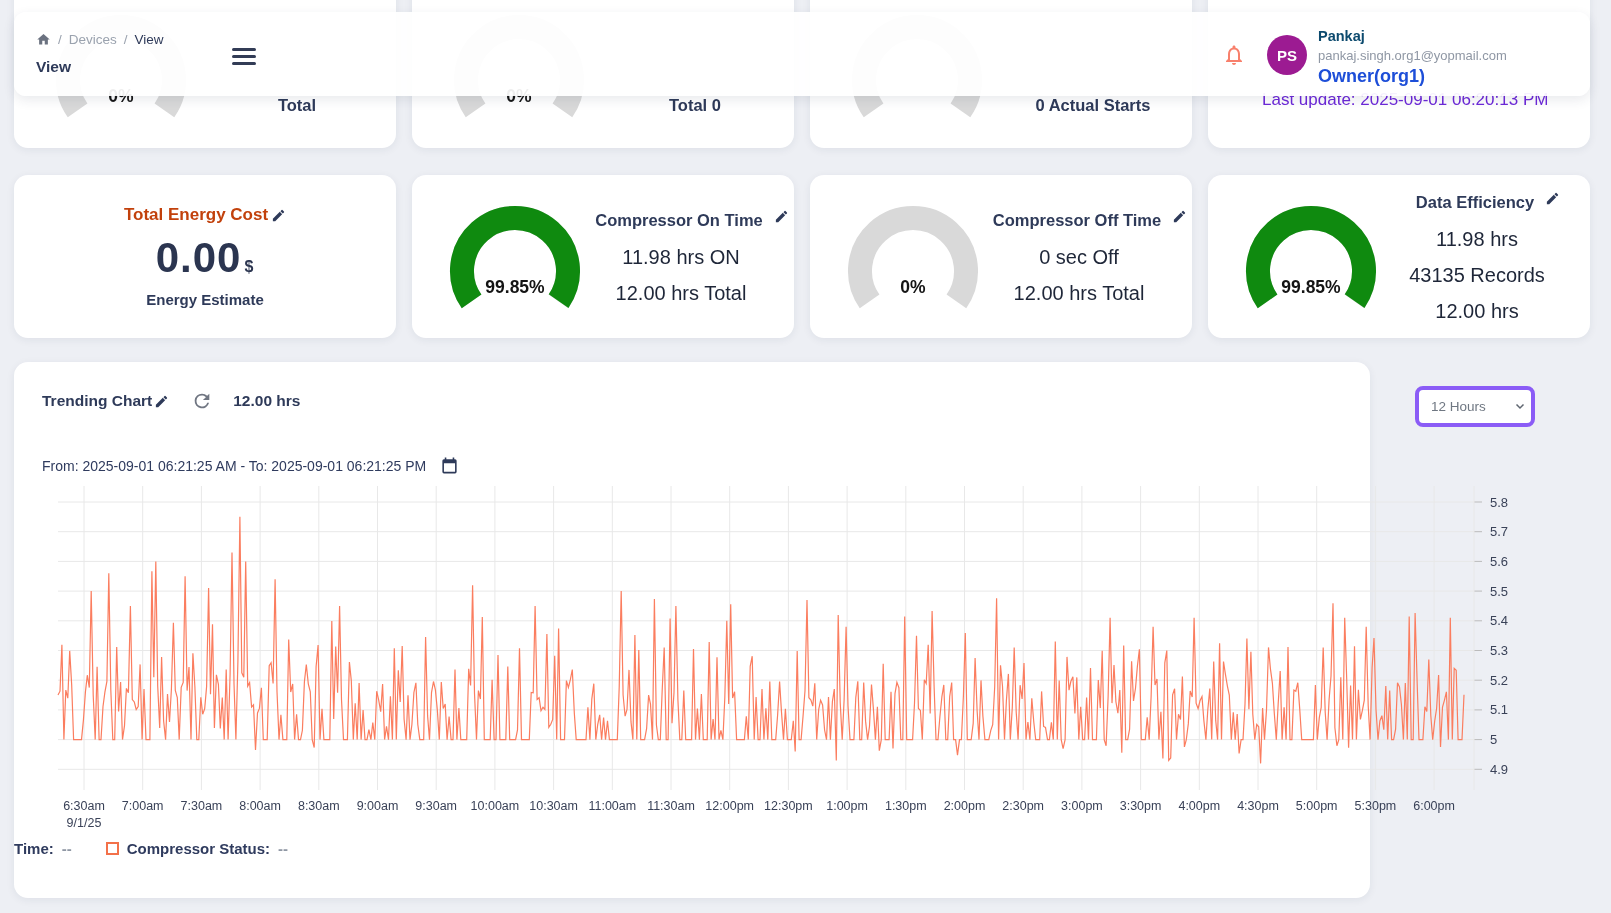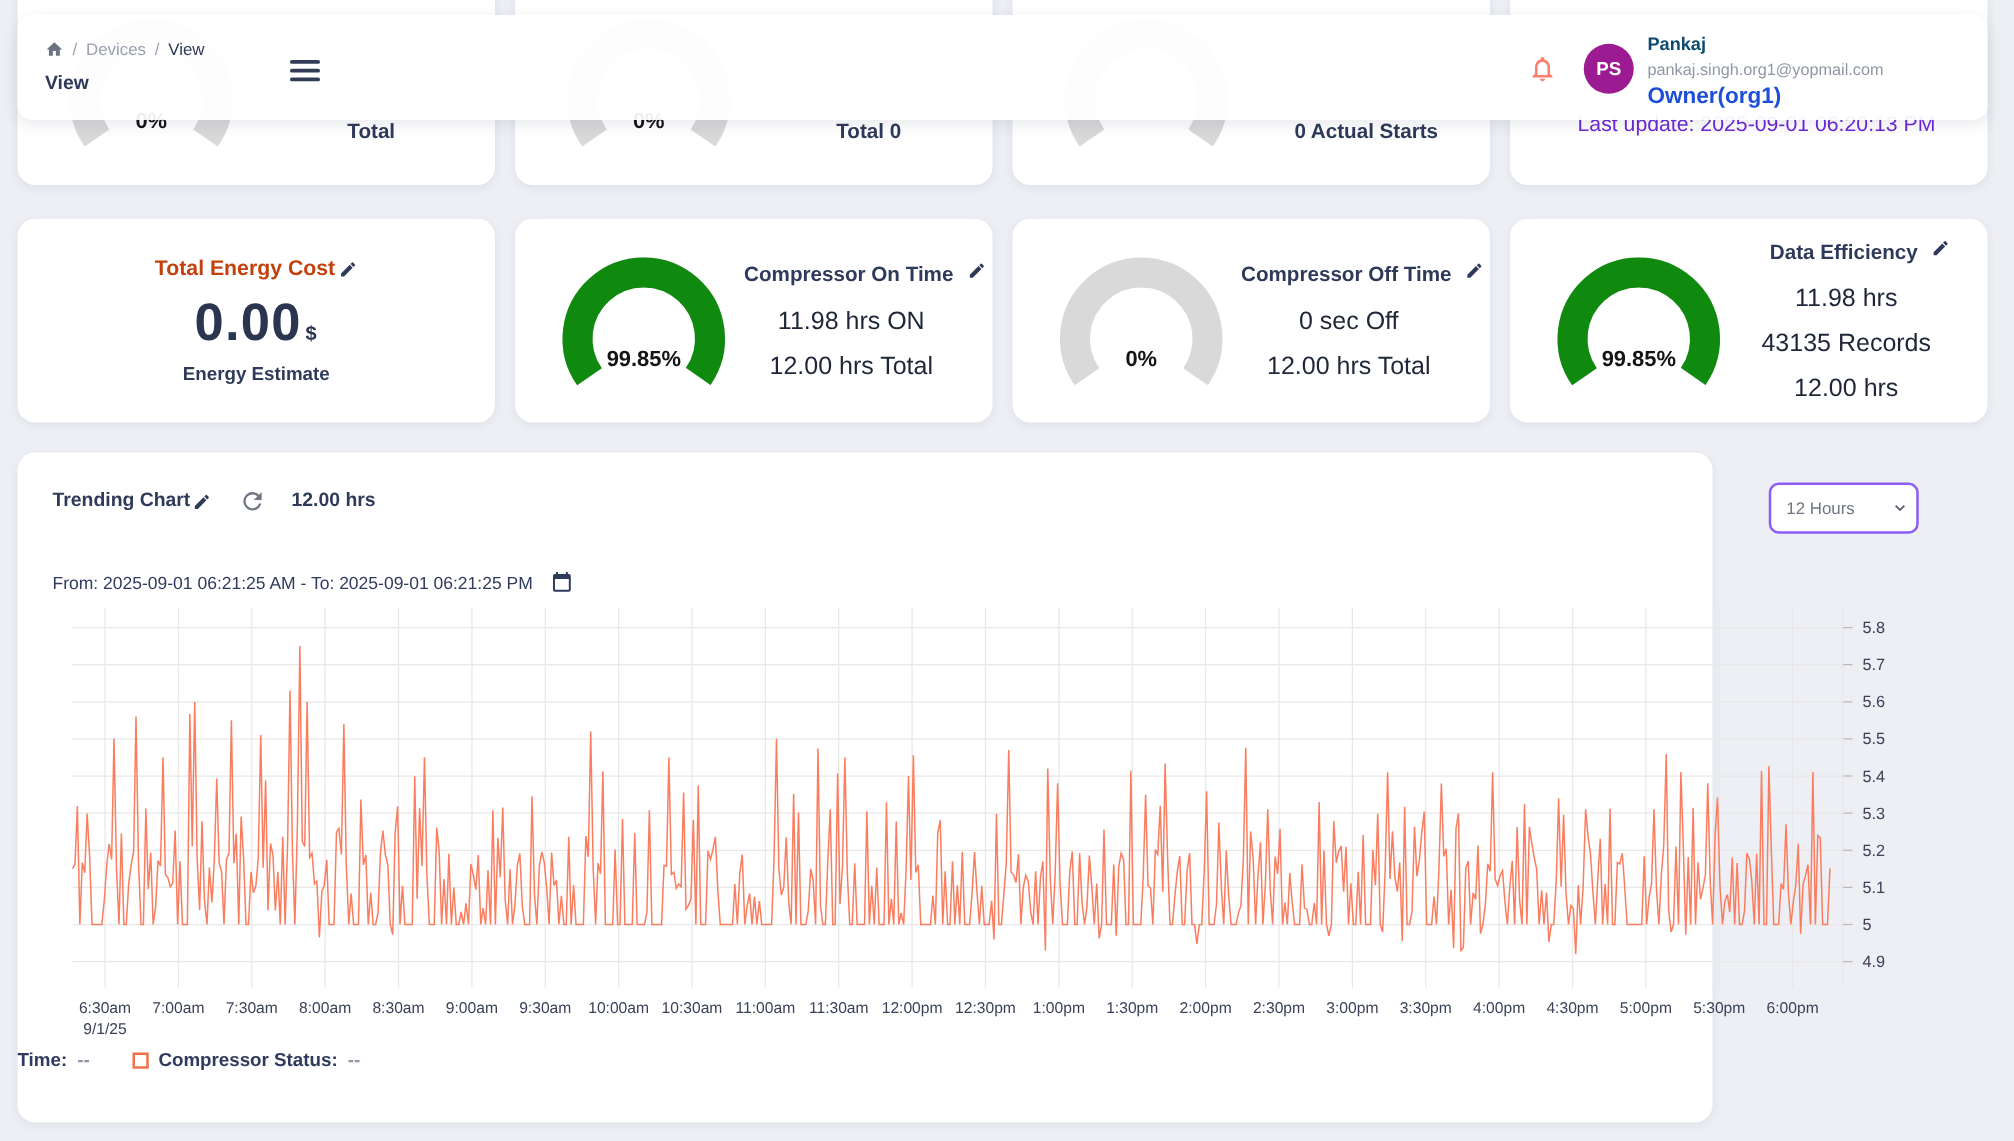--- a/index.html
+++ b/index.html
@@ -61,21 +61,21 @@
   
   .trend { position:absolute; left:14px; top:362px; width:1356px; height:536px; z-index:5; }
   .trend-head { position:absolute; left:28px; top:28px; display:flex; align-items:center; gap:14px; }
   .trend-title { font-size:15.5px; font-weight:bold; color:#2e3a59; display:flex; align-items:center; gap:2px; }
   .refresh-btn { width:22px; height:22px; margin-left:8px; cursor:pointer; }
   .trend-hours { font-size:15.5px; font-weight:bold; color:#2e3a59; margin-left:6px; }
   .range-row { position:absolute; left:28px; top:82px; display:flex; align-items:center; gap:14px;
                font-size:14px; color:#2f3b5e;margin-top:12px; }
   .cal-btn { width:19px; height:19px; cursor:pointer; }
   .select-wrap { position:absolute; left:1401px; top:24px; width:120px; height:41px; }
-  .select-wrap select { width:100%; height:100%; border:2px solid #8b5cf6; border-radius:8px;
+  .select-wrap select { width:100%; height:100%; border:4px solid #8b5cf6; border-radius:8px;
         font-size:13.5px; color:#6f7782; padding:0 26px 0 12px; background:#fff;
         -webkit-appearance:none; appearance:none; outline:none; font-family:"Liberation Sans",sans-serif; }
   .select-wrap .chev { position:absolute; right:9px; top:14px; pointer-events:none; }
   .chartbox { position:absolute; left:26px; top:118px; width:1556px; height:352px; }
   .legend { position:absolute; left:0; right:0; top:478px; display:flex; justify-content:flex-start;
             align-items:center; gap:8px; font-size:15px; }
   .legend .lab { font-weight:bold; color:#2f3b5e; }
   .legend .val { color:#8f97a4; font-weight:bold; }
   .legend .swatch { width:13px; height:13px; border:2.5px solid #f3714a; background:#fff; margin-left:26px; }
 </style>

